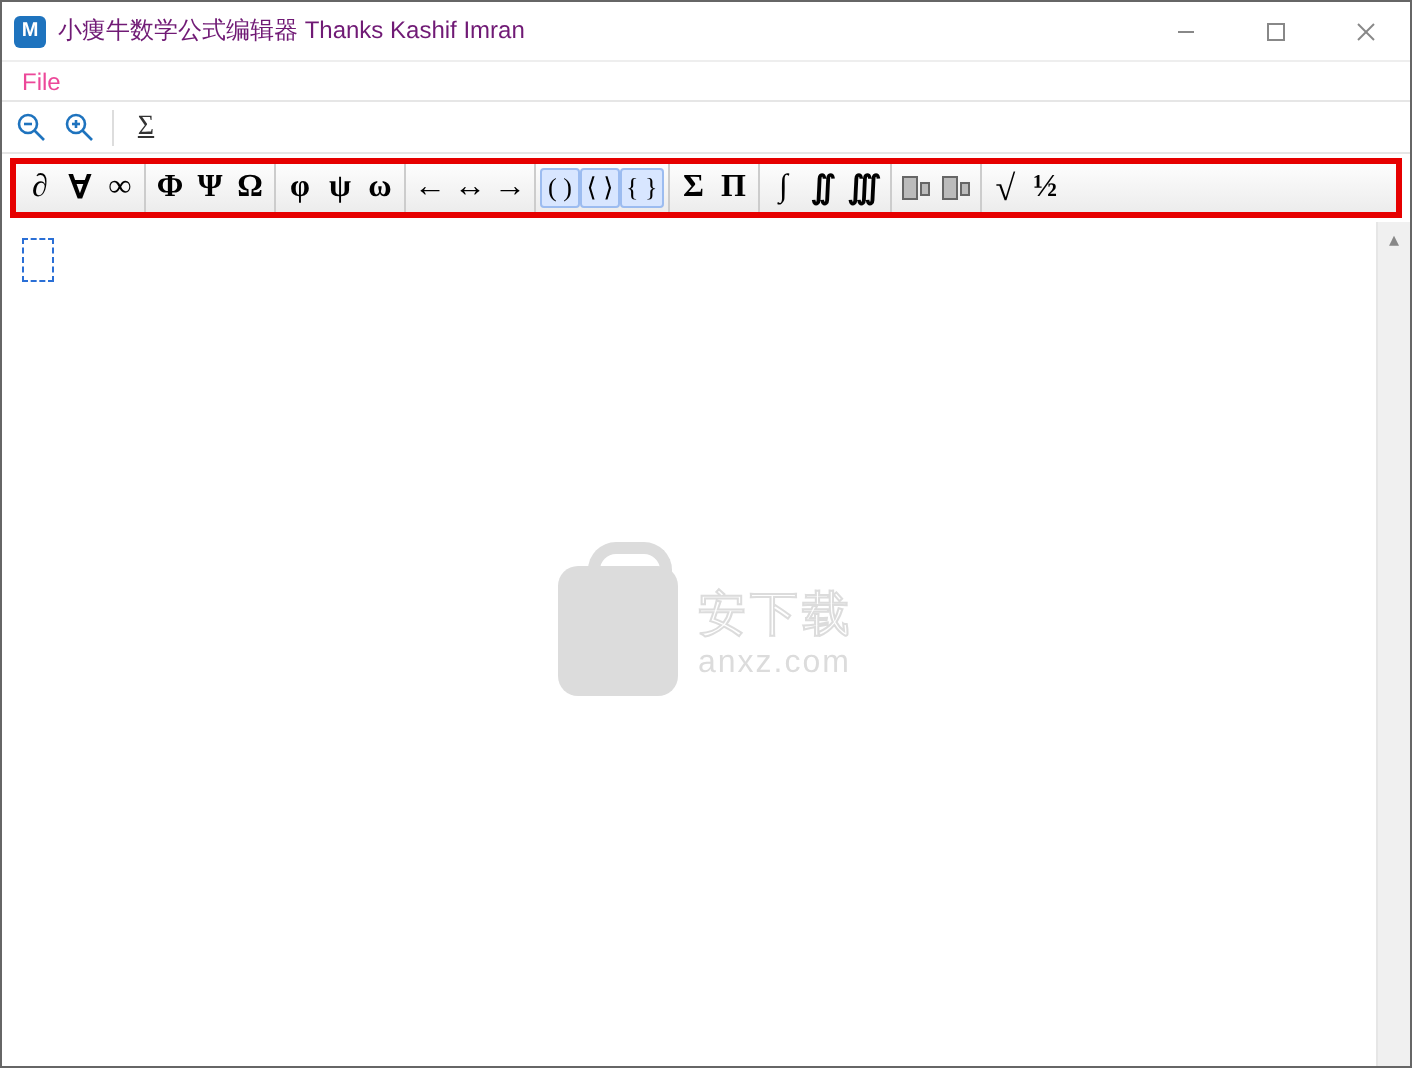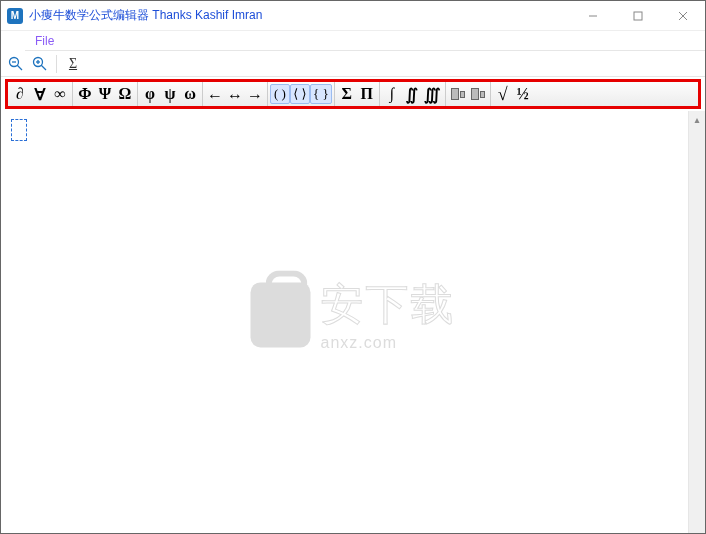--- a/index.html
+++ b/index.html
@@ -36,44 +36,43 @@
     margin: 0 6px;
     color: #fff;
     font-weight: bold;
     font-size: 10px;
     display: flex;
     align-items: center;
     justify-content: center;
   }
   .titlebar .title {
     flex: 1;
-    color: #1d4ed8;
+    color: #701a75;
     font-size: 12px;
     white-space: nowrap;
     overflow: hidden;
   }
   .winbtn {
     width: 45px;
     height: 30px;
     display: flex;
     align-items: center;
     justify-content: center;
     color: #888;
     font-family: sans-serif;
   }
   .winbtn svg { stroke: #888; }
   .menubar {
     height: 20px;
     padding: 2px 6px;
-    color: #8b5cf6;
+    color: #ec4899;
     font-size: 12px;
     display: flex;
     align-items: center;
     border-bottom: 1px solid #e6e6e6;
-    margin-left: 24px;
   }
   .menuitem { padding: 1px 4px; }
   .toolbar1 {
     height: 26px;
     display: flex;
     align-items: center;
     padding: 2px 4px;
     gap: 2px;
     border-bottom: 1px solid #e6e6e6;
   }
@@ -177,21 +176,21 @@
   .wm-icon::before{
     content:"";
     position:absolute;
     top:-12px;left:15px;
     width:30px;height:14px;
     border:6px solid #dcdcdc;
     border-bottom:none;
     border-radius:14px 14px 0 0;
   }
   .wm-text{ display:flex;flex-direction:column;align-items:flex-start;}
-  .wm-cn{ font-size:43px; font-weight:normal; color:#dcdcdc; letter-spacing:2px; -webkit-text-stroke:1px #dcdcdc; color:transparent;}
+  .wm-cn{ font-size:24px; font-weight:normal; color:#dcdcdc; letter-spacing:2px; -webkit-text-stroke:1px #dcdcdc; color:transparent;}
   .wm-en{ font-size:16px; color:#dcdcdc; letter-spacing:1px; }
   .template-box {
     display:inline-block; width:8px; height:12px; border:1px solid #666; background:#bbb;
   }
 </style>
 </head>
 <body>
 
 <div class="window">
 

